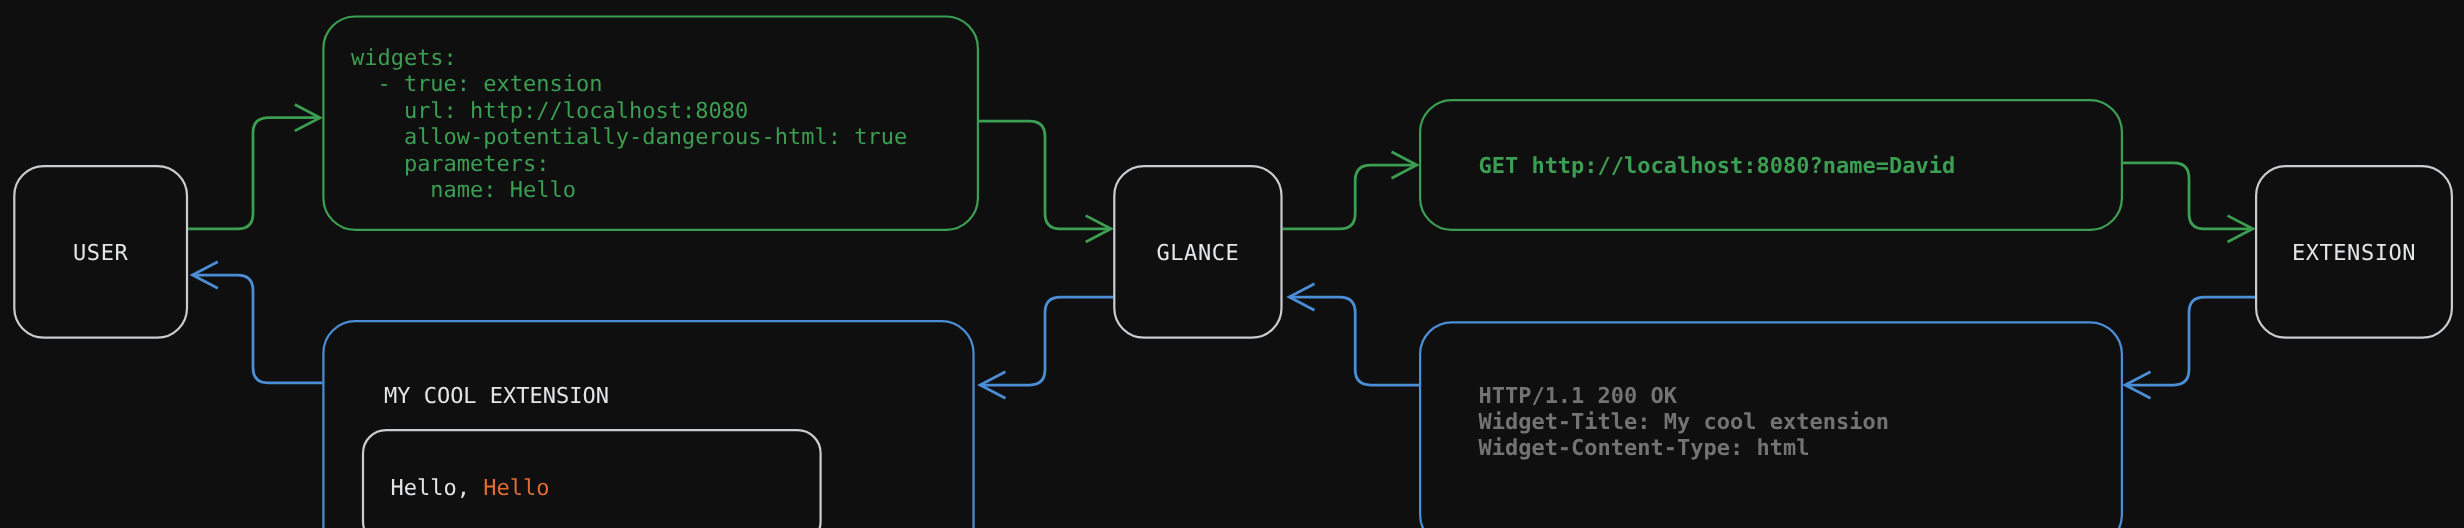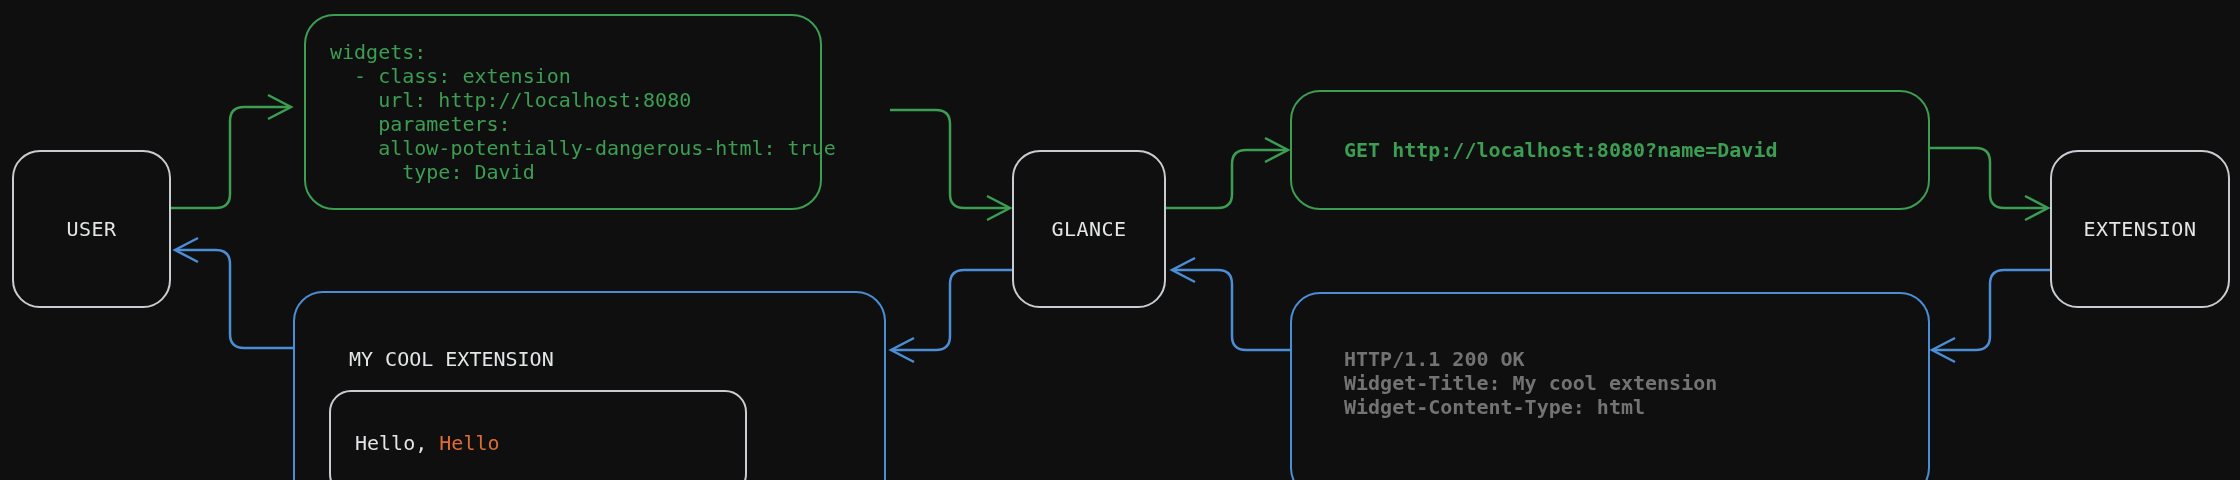--- a/index.html
+++ b/index.html
@@ -140,27 +140,27 @@
   </div>
 
   <div class="node" style="left:1012px; top:150px; width:154px; height:158px;">
     <span class="node-label">GLANCE</span>
   </div>
 
   <div class="node" style="left:2050px; top:150px; width:180px; height:158px;">
     <span class="node-label">EXTENSION</span>
   </div>
 
-  <div class="panel panel-green panel-config" style="left:304px; top:14px; width:518px; height:196px;">
+  <div class="panel panel-green panel-config" style="left:293px; top:14px; width:597px; height:196px;">
     <div class="code-line text-green">widgets:</div>
-    <div class="code-line text-green">  - class: extension</div>
+    <div class="code-line text-green">  - true: extension</div>
     <div class="code-line text-green">    url: http://localhost:8080</div>
+    <div class="code-line text-green">    allow-potentially-dangerous-html: true</div>
     <div class="code-line text-green">    parameters:</div>
-    <div class="code-line text-green">    allow-potentially-dangerous-html: true</div>
-    <div class="code-line text-green">      type: David</div>
+    <div class="code-line text-green">      name: Hello</div>
   </div>
 
   <div class="panel panel-green panel-request" style="left:1290px; top:90px; width:640px; height:120px;">
     <div class="code-line text-green">GET http://localhost:8080?name=David</div>
   </div>
 
   <div class="panel panel-blue panel-response" style="left:1290px; top:249px; width:640px; height:206px;">
     <div class="code-line text-blue">HTTP/1.1 200 OK</div>
     <div class="code-line text-blue">Widget-Title: My cool extension</div>
     <div class="code-line text-blue">Widget-Content-Type: html</div>

